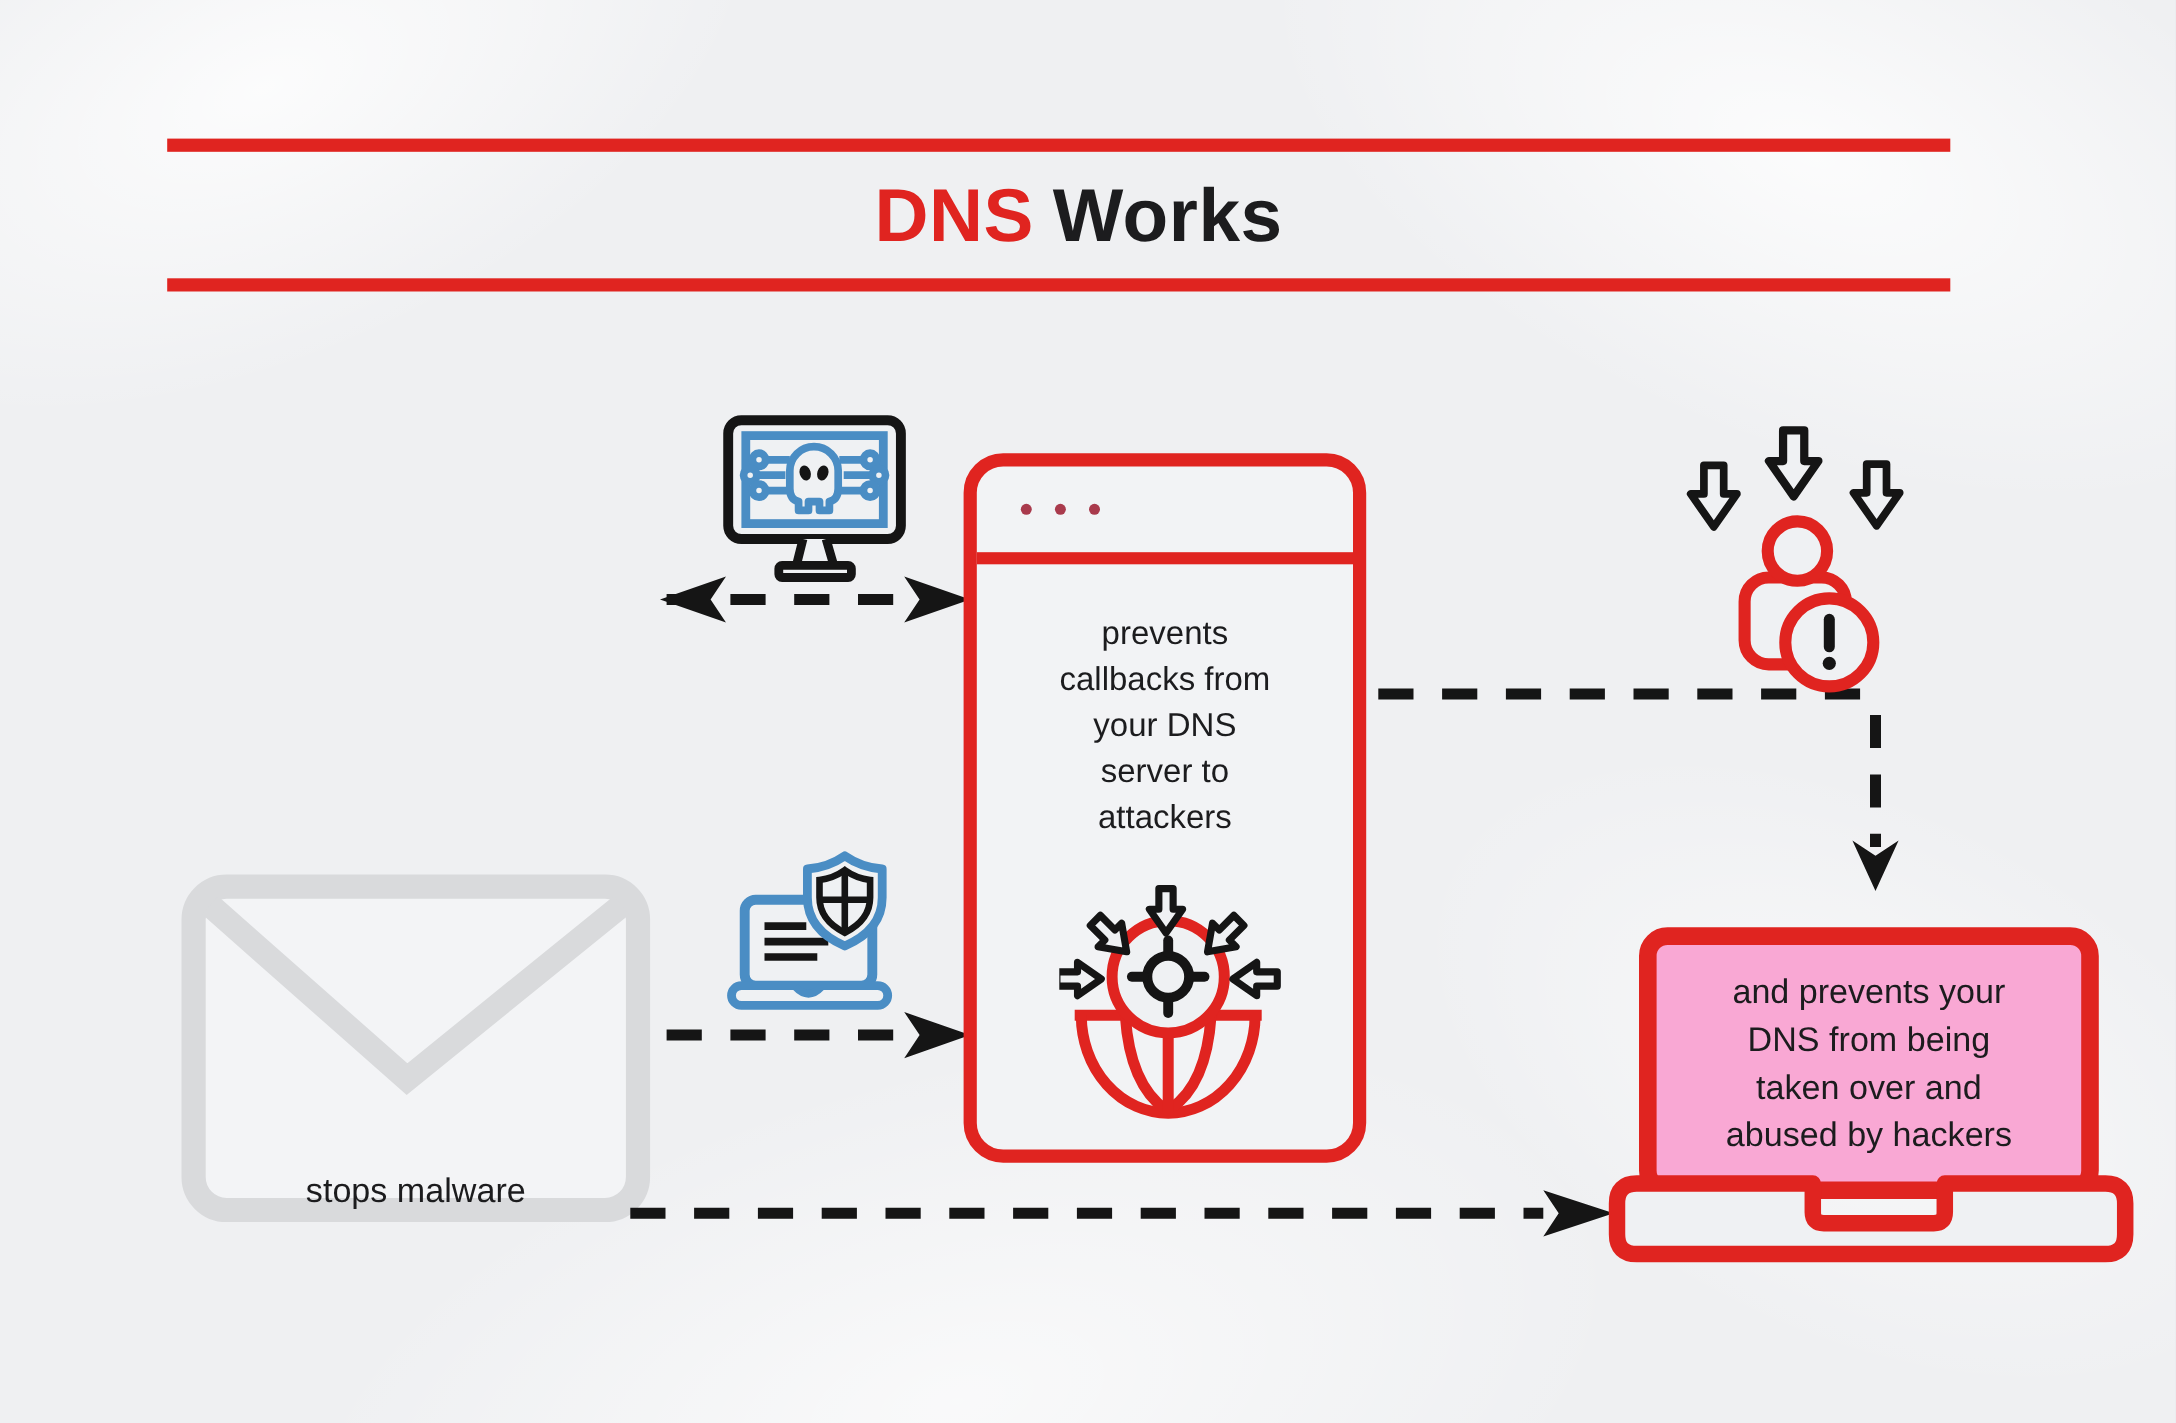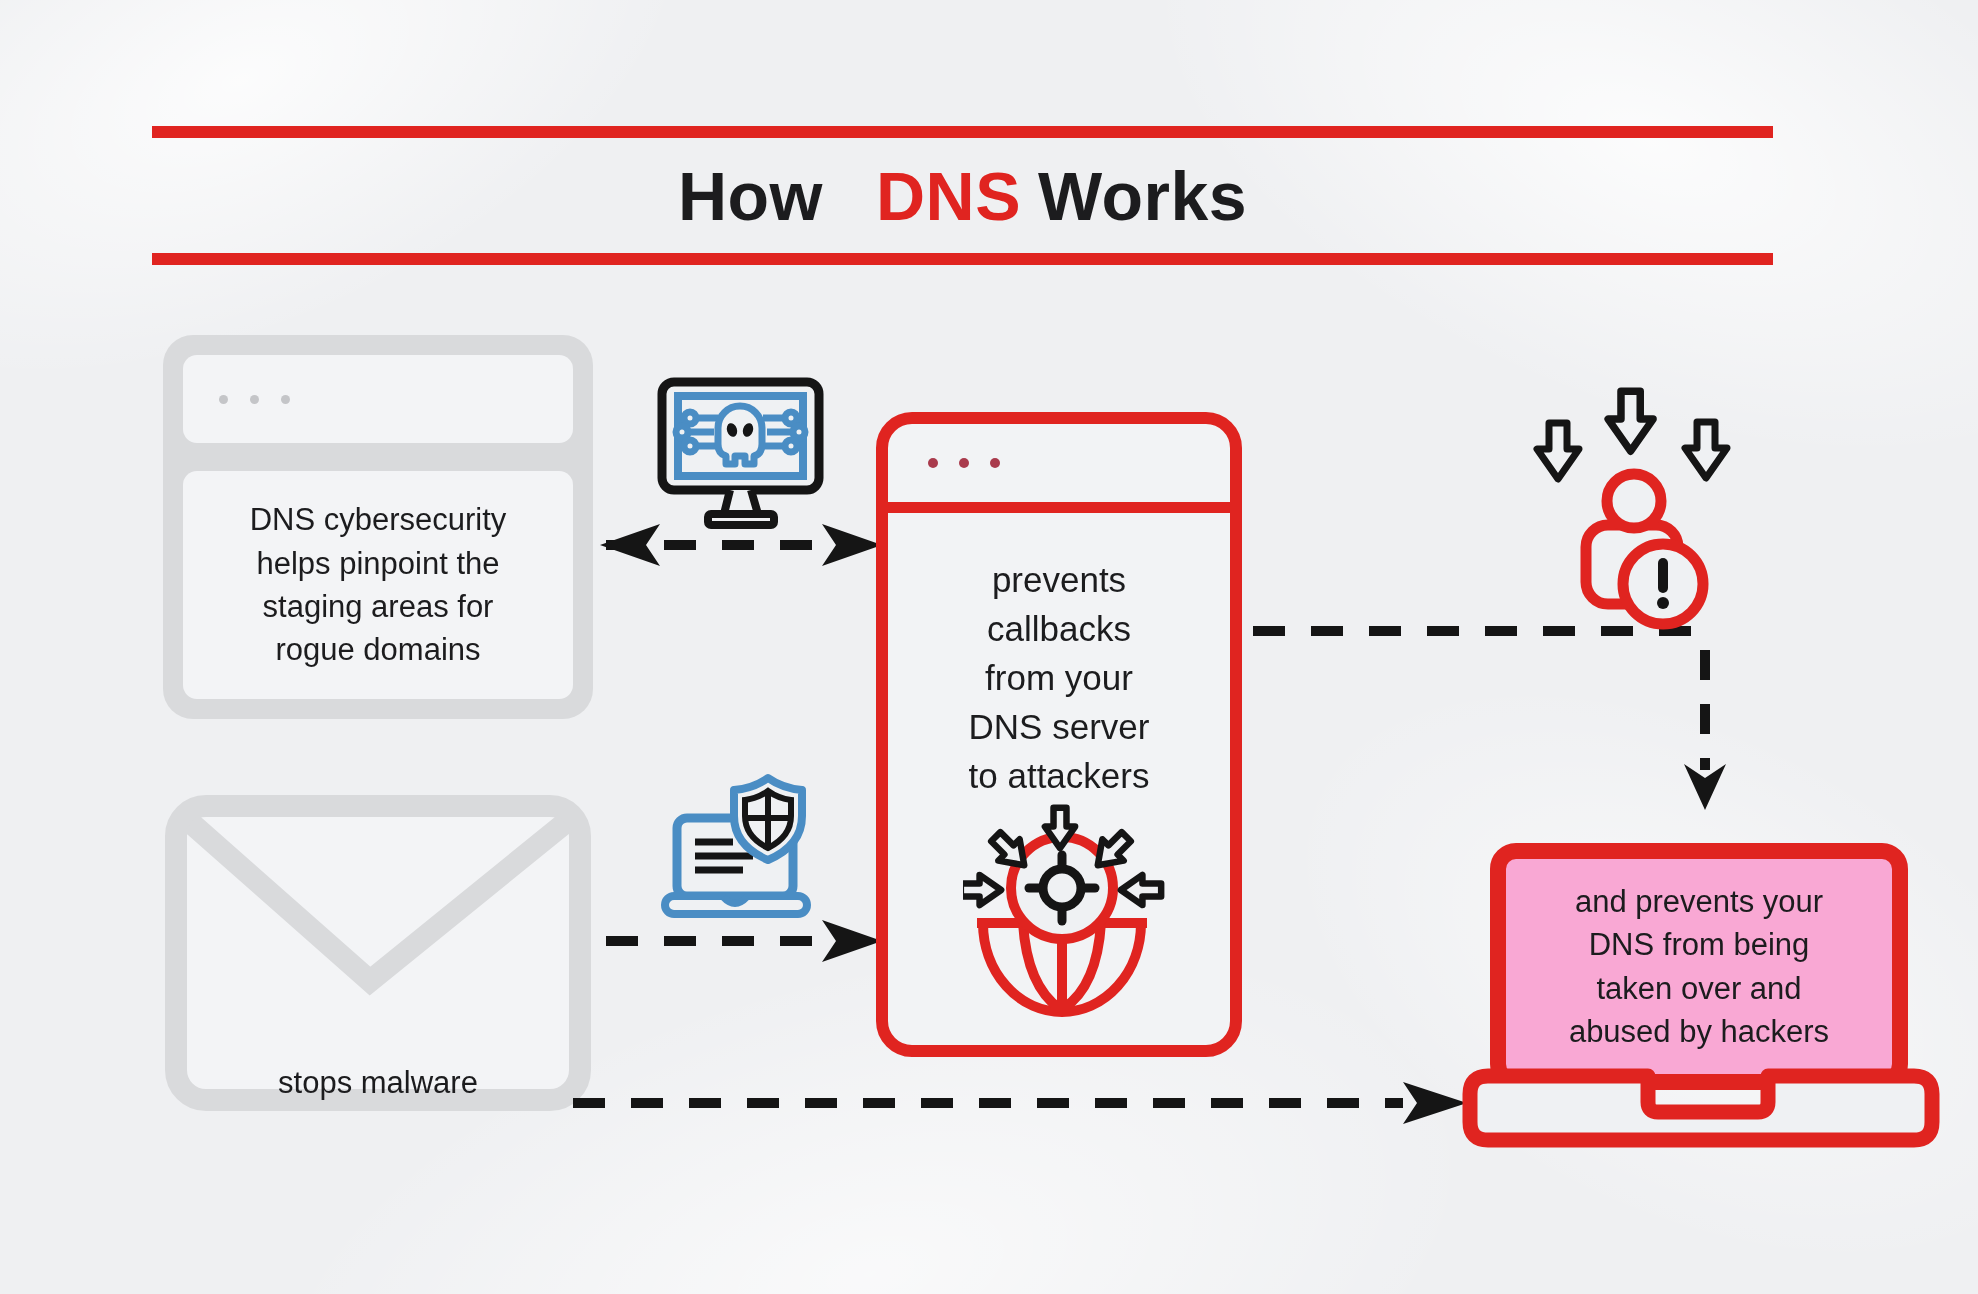--- a/index.html
+++ b/index.html
@@ -39,21 +39,21 @@
   
   .envelope-card{position:absolute;left:163px;top:793px;width:430px;height:320px;}
   .envelope-label{position:absolute;left:0;right:0;top:232px;margin-top:36px;}
 
   
   .dns-panel{position:absolute;left:876px;top:412px;width:366px;height:645px;
     box-sizing:border-box;border:12px solid #e02420;border-radius:36px;background:#f2f3f5;}
   .panel-topbar{height:78px;border-bottom:11px solid #e02420;
     display:flex;align-items:center;gap:21px;padding-left:40px;}
   .rdot{width:10px;height:10px;border-radius:50%;background:#a93a4c;}
-  .panel-text{margin:42px auto 0;max-width:205px;font-size:35px;line-height:1.4;
+  .panel-text{margin:42px auto 0;max-width:205px;font-size:30px;line-height:1.4;
     font-weight:500;text-align:center;}
   .globe{position:absolute;left:75px;top:376px;}
 
   
   .laptop-screen{position:absolute;left:1490px;top:843px;width:418px;height:247px;
     box-sizing:border-box;border:16px solid #e02420;border-radius:26px;background:#f9a8d4;
     display:flex;align-items:center;justify-content:center;}
   .laptop-screen .card-text{max-width:295px;}
   .abs{position:absolute;}
 </style>
@@ -68,36 +68,25 @@
       </defs>
   </svg>
 
   <div class="swoosh sw1"></div>
   <div class="swoosh sw2"></div>
   <div class="swoosh sw3"></div>
   <div class="swoosh sw4"></div>
 
   <div class="rule rule-top"></div>
   <h1 class="title" style="margin:0;">
-    <span>How</span>
     <span class="accent">DNS</span>
     <span>Works</span>
   </h1>
   <div class="rule rule-bottom"></div>
 
-  <div class="browser-card">
-    <div class="browser-topbar">
-      <span class="gdot"></span>
-      <span class="gdot"></span>
-      <span class="gdot"></span>
-    </div>
-    <div class="browser-content">
-      <div class="card-text">DNS cybersecurity helps pinpoint the staging areas for rogue domains</div>
-    </div>
-  </div>
 
   <svg class="abs" style="left:648px;top:368px;" width="185" height="165" viewBox="0 0 185 165">
     <rect x="14" y="14" width="157" height="108" rx="12" fill="#eff1f3" stroke="#151515" stroke-width="9"></rect>
     <rect x="30" y="28" width="125" height="80" fill="none" stroke="#4a8dc4" stroke-width="8"></rect>
     <g stroke="#4a8dc4" stroke-width="7" fill="#eff1f3">
       <line x1="70" y1="50" x2="48" y2="50"></line>
         <circle cx="42" cy="50" r="6"></circle>
       <line x1="66" y1="64" x2="40" y2="64"></line>
         <circle cx="34" cy="64" r="6"></circle>
       <line x1="70" y1="78" x2="48" y2="78"></line>

